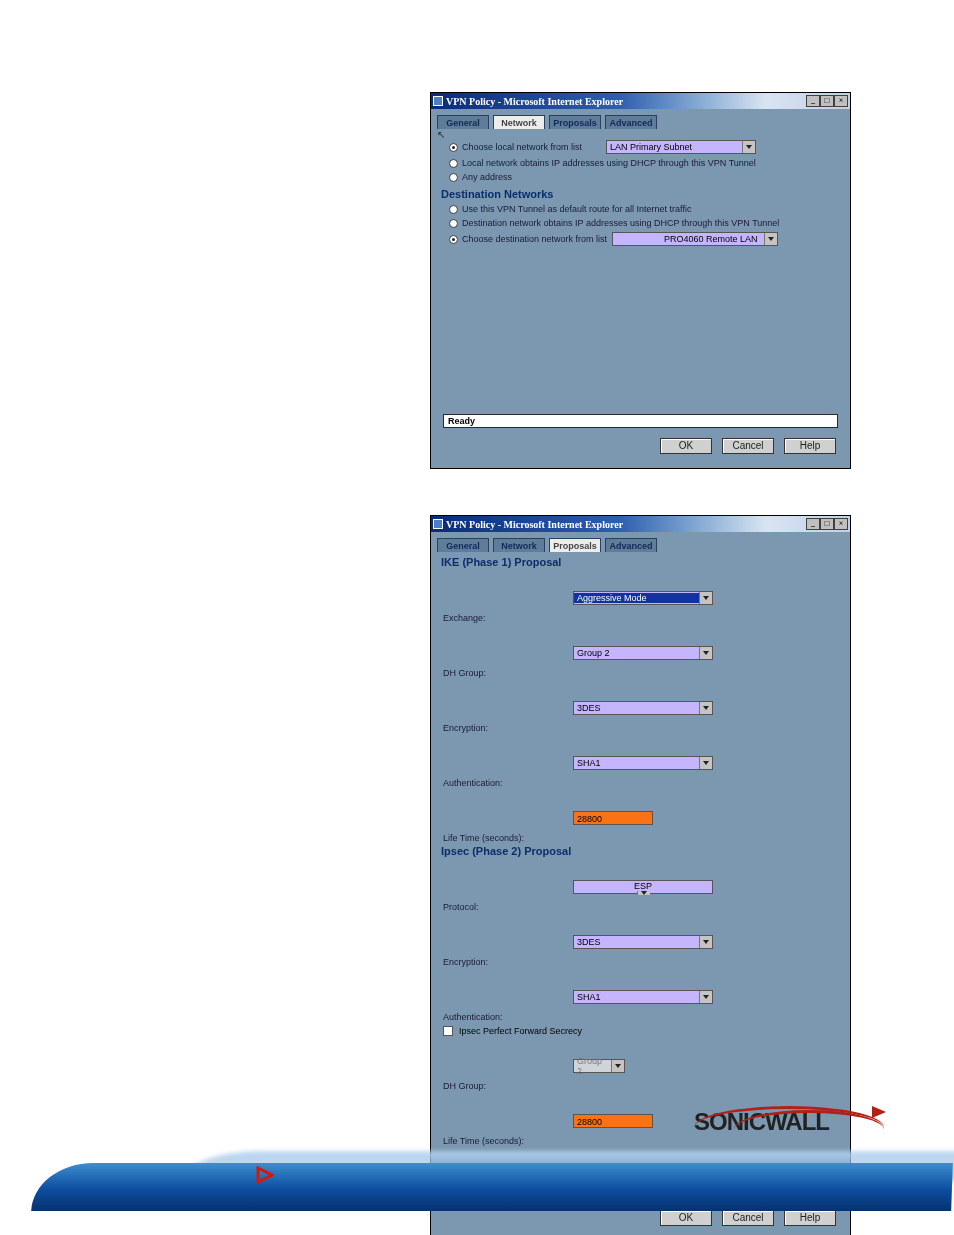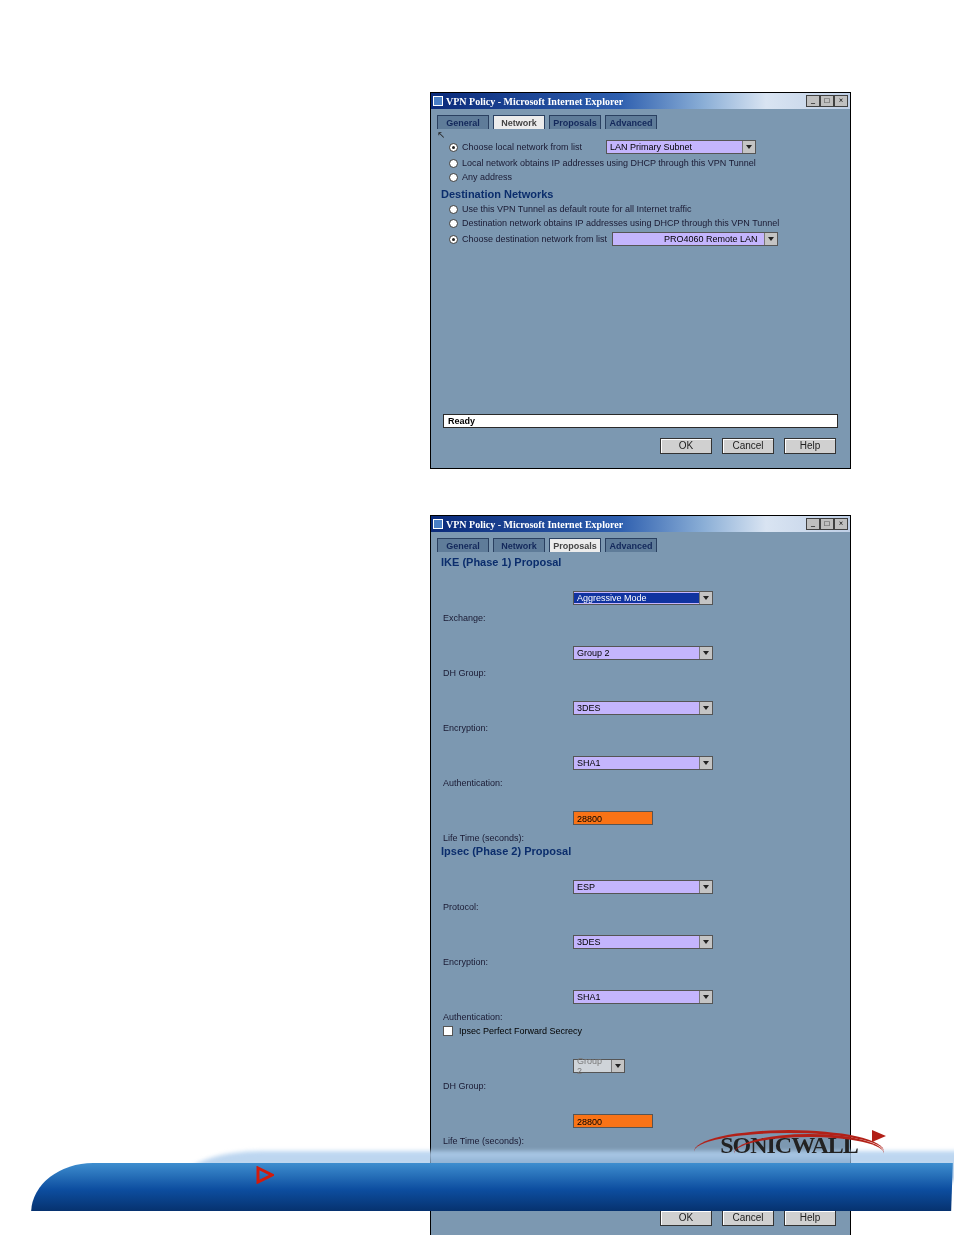--- a/index.html
+++ b/index.html
@@ -145,23 +145,22 @@
   .wave2 {
     position:absolute; left: 120px; bottom: 30px; width: 780px; height: 30px;
     background: linear-gradient(180deg, rgba(180,210,240,0.9), rgba(60,120,190,0.3));
     border-radius: 80px 0 0 0 / 30px 0 0 0;
     filter: blur(2px);
   }
   .red-arrow {
     position:absolute; left: 256px; top: 1166px;
   }
   .logo {
-    position:absolute; right: 70px; top: 1124px;
-    font-family: Liberation Serif, serif;
-    text-align: center;
+    position:absolute; right: 70px; top: 1100px;
+    font-family: Liberation Sans, sans-serif;
   }
   .logo-text {
     font-size: 24px; font-weight: 900; color: #222; letter-spacing: -1px;
   }
   .logo-swoosh {
     width: 190px; height: 34px; position: relative; margin-bottom: -26px;
   }
   .logo-swoosh::before, .logo-swoosh::after {
     content:""; position:absolute; border: solid #b22017; border-width: 3px 0 0 0;
     border-radius: 50%;
@@ -293,21 +292,21 @@
         <div class="proplabel">Life Time (seconds):</div>
         <div class="textin" style="width:80px;">
           <span>28800</span>
         </div>
       </div>
 
       <div class="section-h" style="margin-top:2px;">Ipsec (Phase 2) Proposal</div>
 
       <div class="proprow">
         <div class="proplabel">Protocol:</div>
-        <div class="select" style="width:140px;">
+        <div class="select" style="width:140px;flex-direction:column;">
           <span>ESP</span>
           <div class="arrow"></div>
         </div>
       </div>
       <div class="proprow">
         <div class="proplabel">Encryption:</div>
         <div class="select" style="width:140px;">
           <span>3DES</span>
           <div class="arrow"></div>
         </div>

